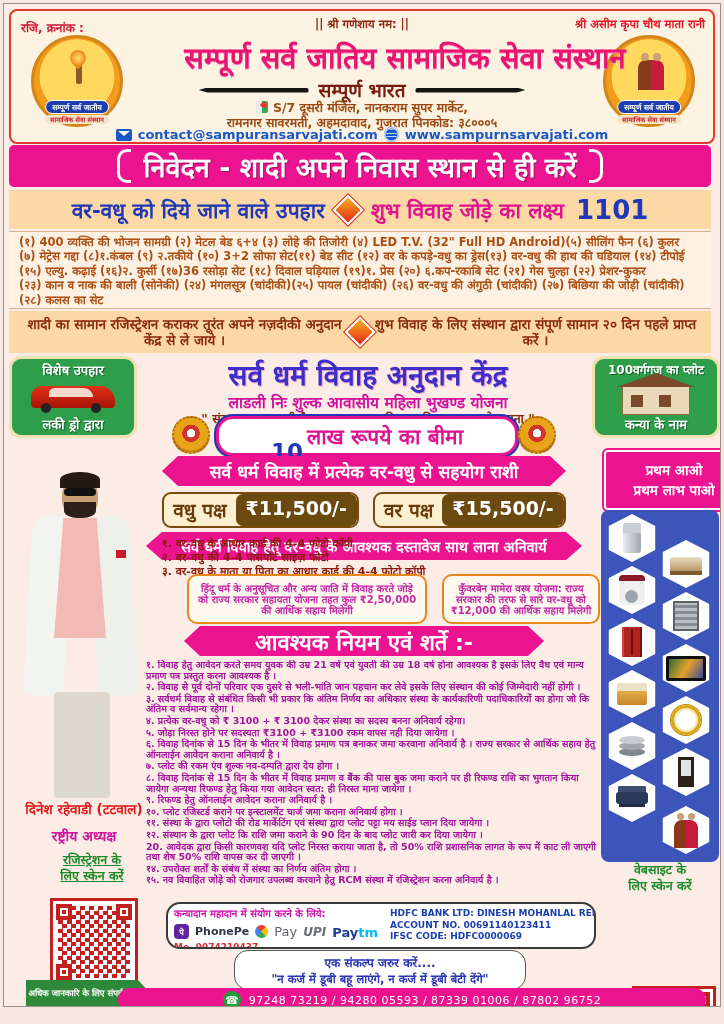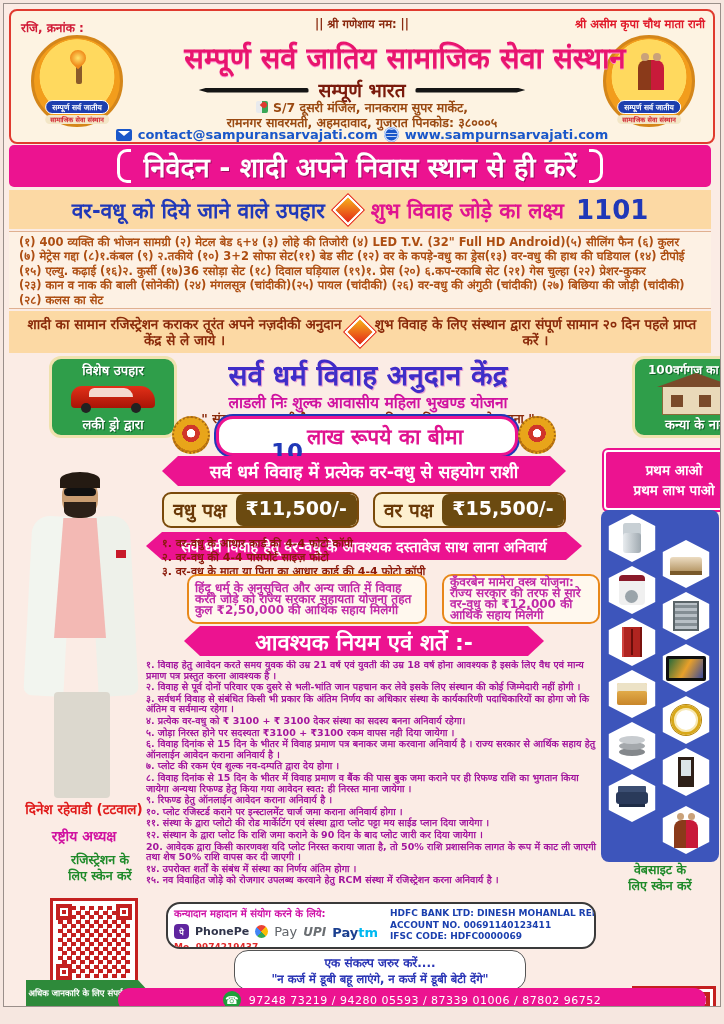--- a/index.html
+++ b/index.html
@@ -49,21 +49,21 @@
 
   
   .giftlist{left:5px;top:227px;width:702px;height:78px;background:#fdf1e4;border-top:1px solid #e0b090;border-bottom:1px solid #e0b090;padding:3px 10px;box-sizing:border-box;}
   .giftline{font-size:11.5px;line-height:14.4px;color:#ad4e12;font-weight:bold;white-space:nowrap;overflow:hidden;}
 
   
   .notice{left:5px;top:307px;width:702px;height:42px;background:#fcd9a4;display:flex;align-items:center;justify-content:center;gap:3px;}
   .notice-col{width:46%;font-size:13.5px;line-height:16px;color:#8a2a0a;font-weight:bold;text-align:center;}
 
   
-  .greenbox{width:128px;height:82px;background:#2f9e4a;border:3px solid #efe2ae;border-radius:12px;box-sizing:border-box;display:flex;flex-direction:column;align-items:center;justify-content:space-between;padding:2px 0;margin-left:40px;}
+  .greenbox{width:128px;height:82px;background:#2f9e4a;border:3px solid #efe2ae;border-radius:12px;box-sizing:border-box;display:flex;flex-direction:column;align-items:center;justify-content:space-between;padding:2px 0;}
   .green-label{color:#fff;font-size:13px;font-weight:bold;white-space:nowrap;text-shadow:1px 1px 0 #14602a;}
   .car{width:84px;height:22px;background:linear-gradient(#e23018,#a81406);border-radius:11px 15px 4px 4px;position:relative;}
   .car::before{content:"";position:absolute;left:18px;top:2px;width:44px;height:9px;background:#f4d9cf;border-radius:6px 10px 0 0;}
   .car::after{content:"";position:absolute;left:10px;bottom:-5px;width:10px;height:10px;border-radius:50%;background:#222;box-shadow:50px 0 0 #222;}
   .house{width:66px;height:30px;background:#e9d9b9;border:1px solid #8a6a3a;position:relative;margin-top:8px;}
   .house::before{content:"";position:absolute;left:-6px;top:-14px;border-left:39px solid transparent;border-right:39px solid transparent;border-bottom:14px solid #7a4a2a;}
   .house::after{content:"";position:absolute;left:8px;top:8px;width:12px;height:12px;background:#7a4a2a;box-shadow:28px 0 0 #7a4a2a;}
 
   
   .center-title{left:140px;top:351px;width:448px;font-size:28px;color:#3f2dc8;font-weight:bold;text-align:center;white-space:nowrap;text-shadow:1px 1px 0 #e8a0d0;}
@@ -103,21 +103,21 @@
   .ic-utensil{width:26px;height:8px;background:#c8ccd0;border-radius:50%;box-shadow:0 6px 0 #a4a8ac,0 12px 0 #84888c;margin-bottom:12px;}
   .ic-dresser{width:16px;height:30px;background:#2e2018;}
   .ic-dresser::after{content:"";position:absolute;left:3px;top:3px;width:10px;height:16px;background:#dbe4e8;}
   .ic-sofa{width:32px;height:12px;background:#2a3a5a;border-radius:3px;box-shadow:0 -8px 0 -2px #3c4e72,0 6px 0 -3px #1e2c46;}
   .ic-couple{width:24px;height:28px;background:linear-gradient(90deg,#8a3a1a 0 50%,#c81a3a 50% 100%);border-radius:8px 8px 0 0;margin-top:8px;}
   .ic-couple::before{content:"";position:absolute;top:-7px;left:3px;width:7px;height:7px;border-radius:50%;background:#caa27a;box-shadow:11px 0 0 #caa27a;}
 
   
   .docs{left:150px;top:533px;width:440px;margin-left:8px;}
   .doc-line{font-size:11px;line-height:14px;color:#8a1a0a;font-weight:bold;white-space:nowrap;overflow:hidden;}
-  .schemebox{background:#fff8ee;border:2.5px solid #e8881a;border-radius:10px;padding:3px 6px;box-sizing:border-box;font-size:12px;line-height:11px;color:#c12aa8;font-weight:bold;text-align:left;display:flex;align-items:center;justify-content:center;}
+  .schemebox{background:#fff8ee;border:2.5px solid #e8881a;border-radius:10px;padding:3px 6px;box-sizing:border-box;font-size:10px;line-height:11px;color:#c12aa8;font-weight:bold;text-align:center;display:flex;align-items:center;justify-content:center;}
   .sb-l{left:183px;top:570px;width:240px;height:50px;}
   .sb-r{left:438px;top:570px;width:158px;height:50px;}
 
   
   .rulehead{left:180px;top:622px;width:360px;height:30px;font-size:22px;}
   .rules{left:142px;top:656px;width:452px;height:238px;overflow:hidden;}
   .rule{font-size:9.5px;line-height:10.6px;color:#a3169e;font-weight:bold;margin-bottom:1px;}
 
   
   .photo{left:16px;top:468px;width:124px;height:326px;}
@@ -126,21 +126,21 @@
   .ph-glasses{position:absolute;left:44px;top:16px;width:32px;height:8px;background:#101010;border-radius:4px;}
   .ph-beard{position:absolute;left:44px;top:30px;width:32px;height:16px;background:#2c2018;border-radius:0 0 45% 45%;}
   .ph-shirt{position:absolute;left:34px;top:46px;width:52px;height:120px;background:#f3b9b4;clip-path:polygon(18% 0,82% 0,100% 100%,0 100%);}
   .ph-jacket-l{position:absolute;left:8px;top:44px;width:40px;height:180px;background:#f2f5ef;border-radius:18px 0 0 8px;transform:rotate(3deg);}
   .ph-jacket-r{position:absolute;left:74px;top:44px;width:40px;height:180px;background:#eef1ea;border-radius:0 18px 8px 0;transform:rotate(-3deg);}
   .ph-pocket{position:absolute;left:96px;top:78px;width:10px;height:8px;background:#c81a2a;}
   .ph-pants{position:absolute;left:34px;top:220px;width:56px;height:106px;background:#dcd8ce;border-radius:4px;}
   .pres-name{left:0px;top:796px;width:160px;font-size:13.5px;color:#e01a1a;font-weight:bold;text-align:center;white-space:nowrap;}
   .pres-title{left:0px;top:822px;width:160px;font-size:14px;color:#d012a0;font-weight:bold;text-align:center;white-space:nowrap;}
   .scanlbl{font-size:12.5px;line-height:16px;color:#1f8a2a;font-weight:bold;text-align:center;}
-  .scan-left{left:16px;top:848px;width:160px;}
+  .scan-left{left:8px;top:848px;width:160px;text-decoration:underline;}
   .scan-right{left:597px;top:858px;width:118px;}
 
   
   .qr{background:#fff;border:3px solid #c42020;position:relative;box-sizing:border-box;}
   .qr .mods{position:absolute;inset:5px;background:conic-gradient(#c42020 25%,transparent 0 50%,#c42020 0 75%,transparent 0) 0 0/9px 9px;}
   .qr .f{position:absolute;width:16px;height:16px;border:4px solid #c42020;background:#fff;box-sizing:border-box;}
   .qr .f::after{content:"";position:absolute;inset:2px;background:#c42020;}
   .qr .f1{top:3px;left:3px;} .qr .f2{top:3px;right:3px;} .qr .f3{bottom:3px;left:3px;}
   .qr-left{left:46px;top:894px;width:88px;height:88px;}
   .qr-right{left:628px;top:894px;width:84px;height:84px;}

